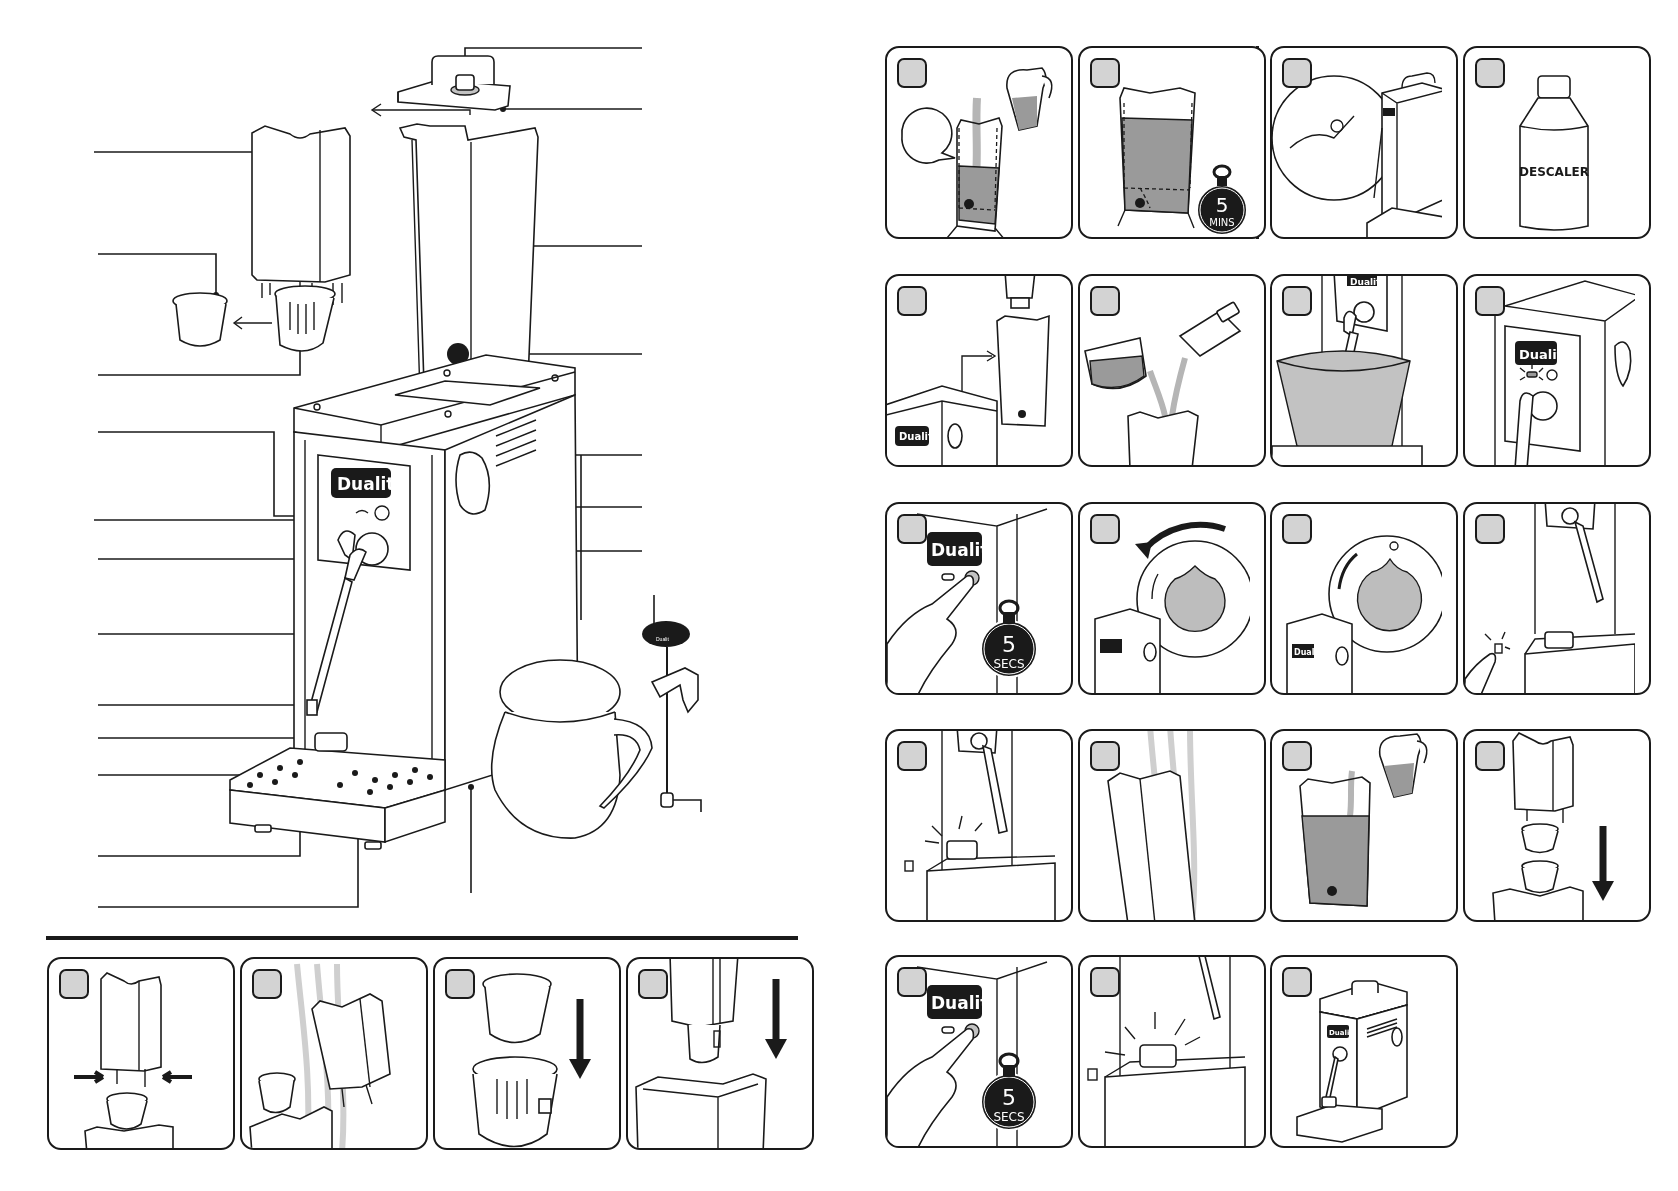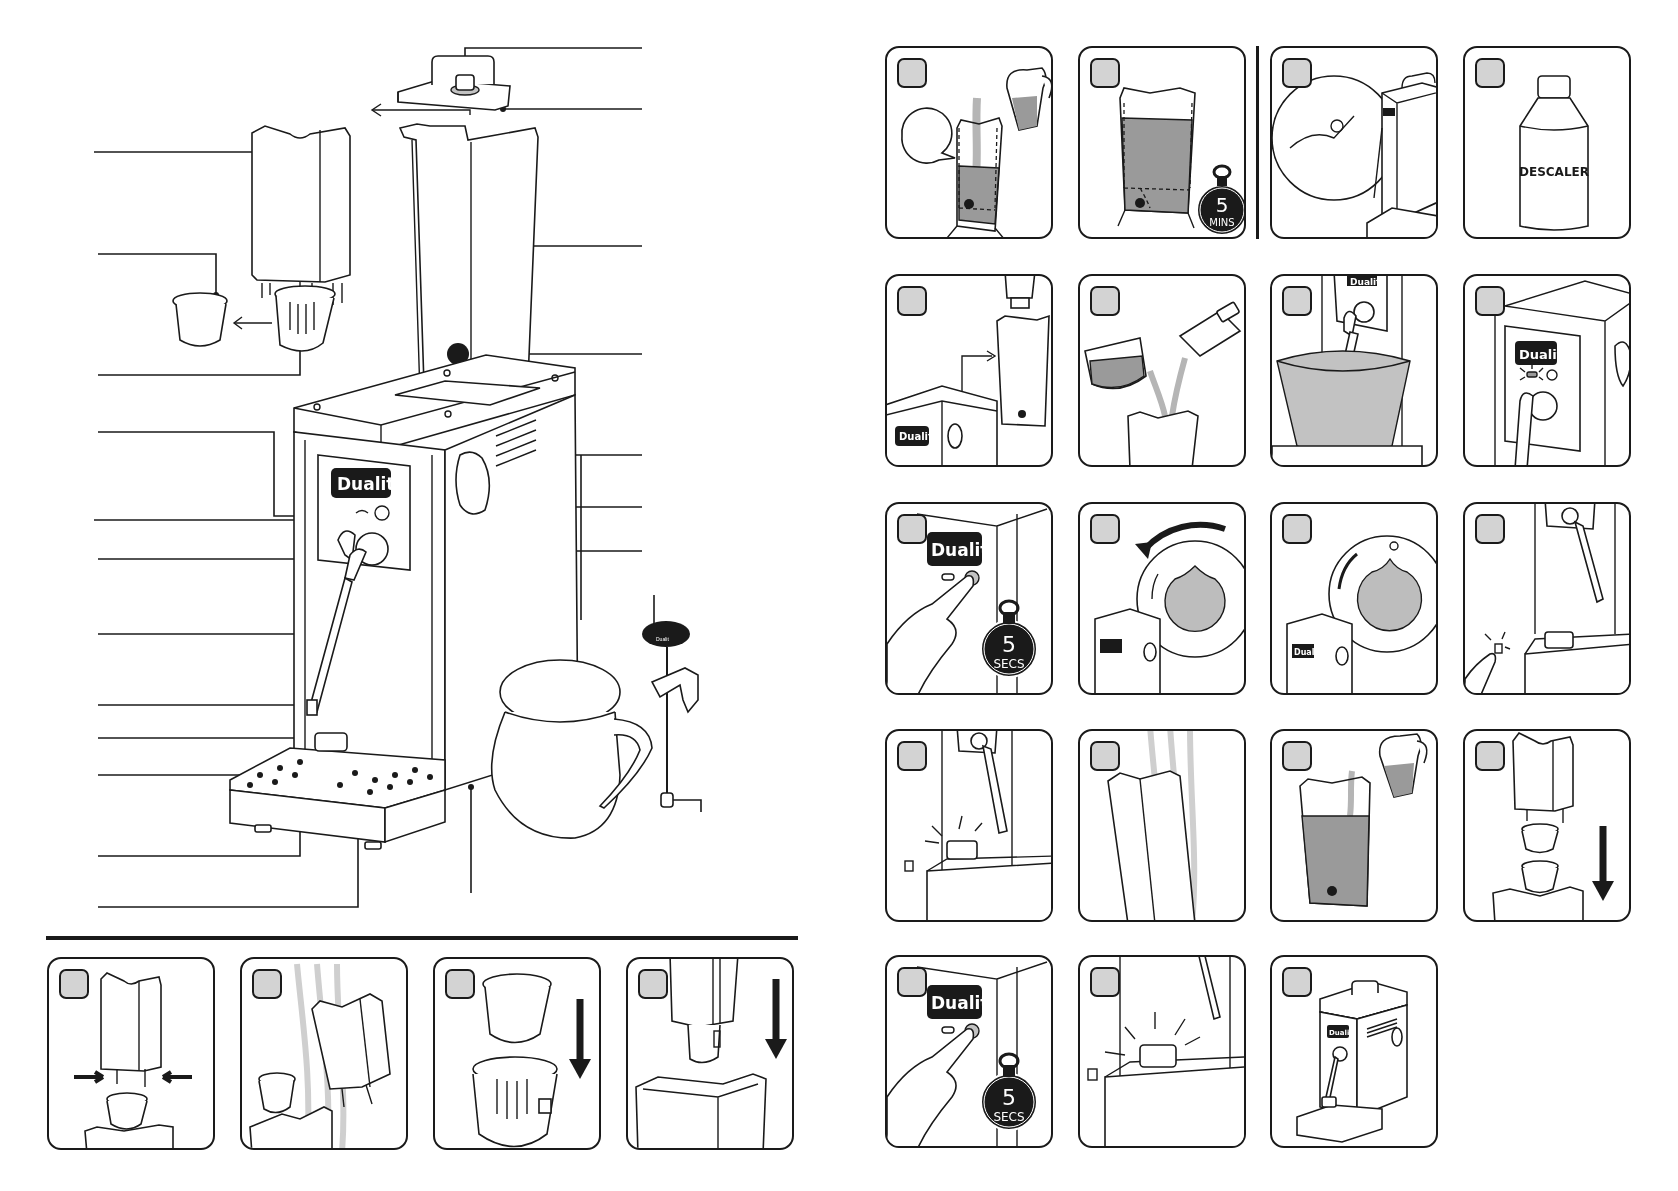--- a/index.html
+++ b/index.html
@@ -7,21 +7,21 @@
   .abs{position:absolute;}
   svg{display:block;}
   .ln{stroke:#1a1a1a;fill:none;stroke-width:2;}
   .ln1{stroke:#1a1a1a;fill:none;stroke-width:1.4;}
   .wf{stroke:#1a1a1a;fill:#fff;stroke-width:1.6;}
   .gf{stroke:#1a1a1a;fill:#9a9a9a;stroke-width:1.4;}
   .lg{stroke:#1a1a1a;fill:#c2c2c2;stroke-width:1.4;}
   .dash{stroke:#1a1a1a;fill:none;stroke-width:1.3;stroke-dasharray:4 3;}
   .leader{stroke:#1a1a1a;stroke-width:1.6;fill:none;}
   .dot{fill:#1a1a1a;}
-  .panel{position:absolute;width:168px;height:193px;border:2px solid #1a1a1a;border-radius:14px;box-sizing:border-box;overflow:hidden;background:#fff;}
+  .panel{position:absolute;width:188px;height:193px;border:2px solid #1a1a1a;border-radius:14px;box-sizing:border-box;overflow:hidden;background:#fff;}
   .badge{position:absolute;left:10px;top:10px;width:30px;height:30px;background:#d3d3d3;border:2px solid #1a1a1a;border-radius:7px;box-sizing:border-box;z-index:3;}
   .panel svg{position:absolute;left:0;top:0;}
   .brand{font-family:"DejaVu Sans",sans-serif;font-weight:bold;fill:#fff;}
   .timer-num{font-family:"DejaVu Sans",sans-serif;fill:#fff;}
   .descaler{font-family:"DejaVu Sans",sans-serif;font-weight:bold;fill:#1a1a1a;}
   .hrule{position:absolute;left:46px;top:936px;width:752px;height:4px;background:#1a1a1a;}
   .vrule{position:absolute;left:1256px;top:46px;width:3px;height:193px;background:#1a1a1a;}
 </style>
 </head>
 <body>

